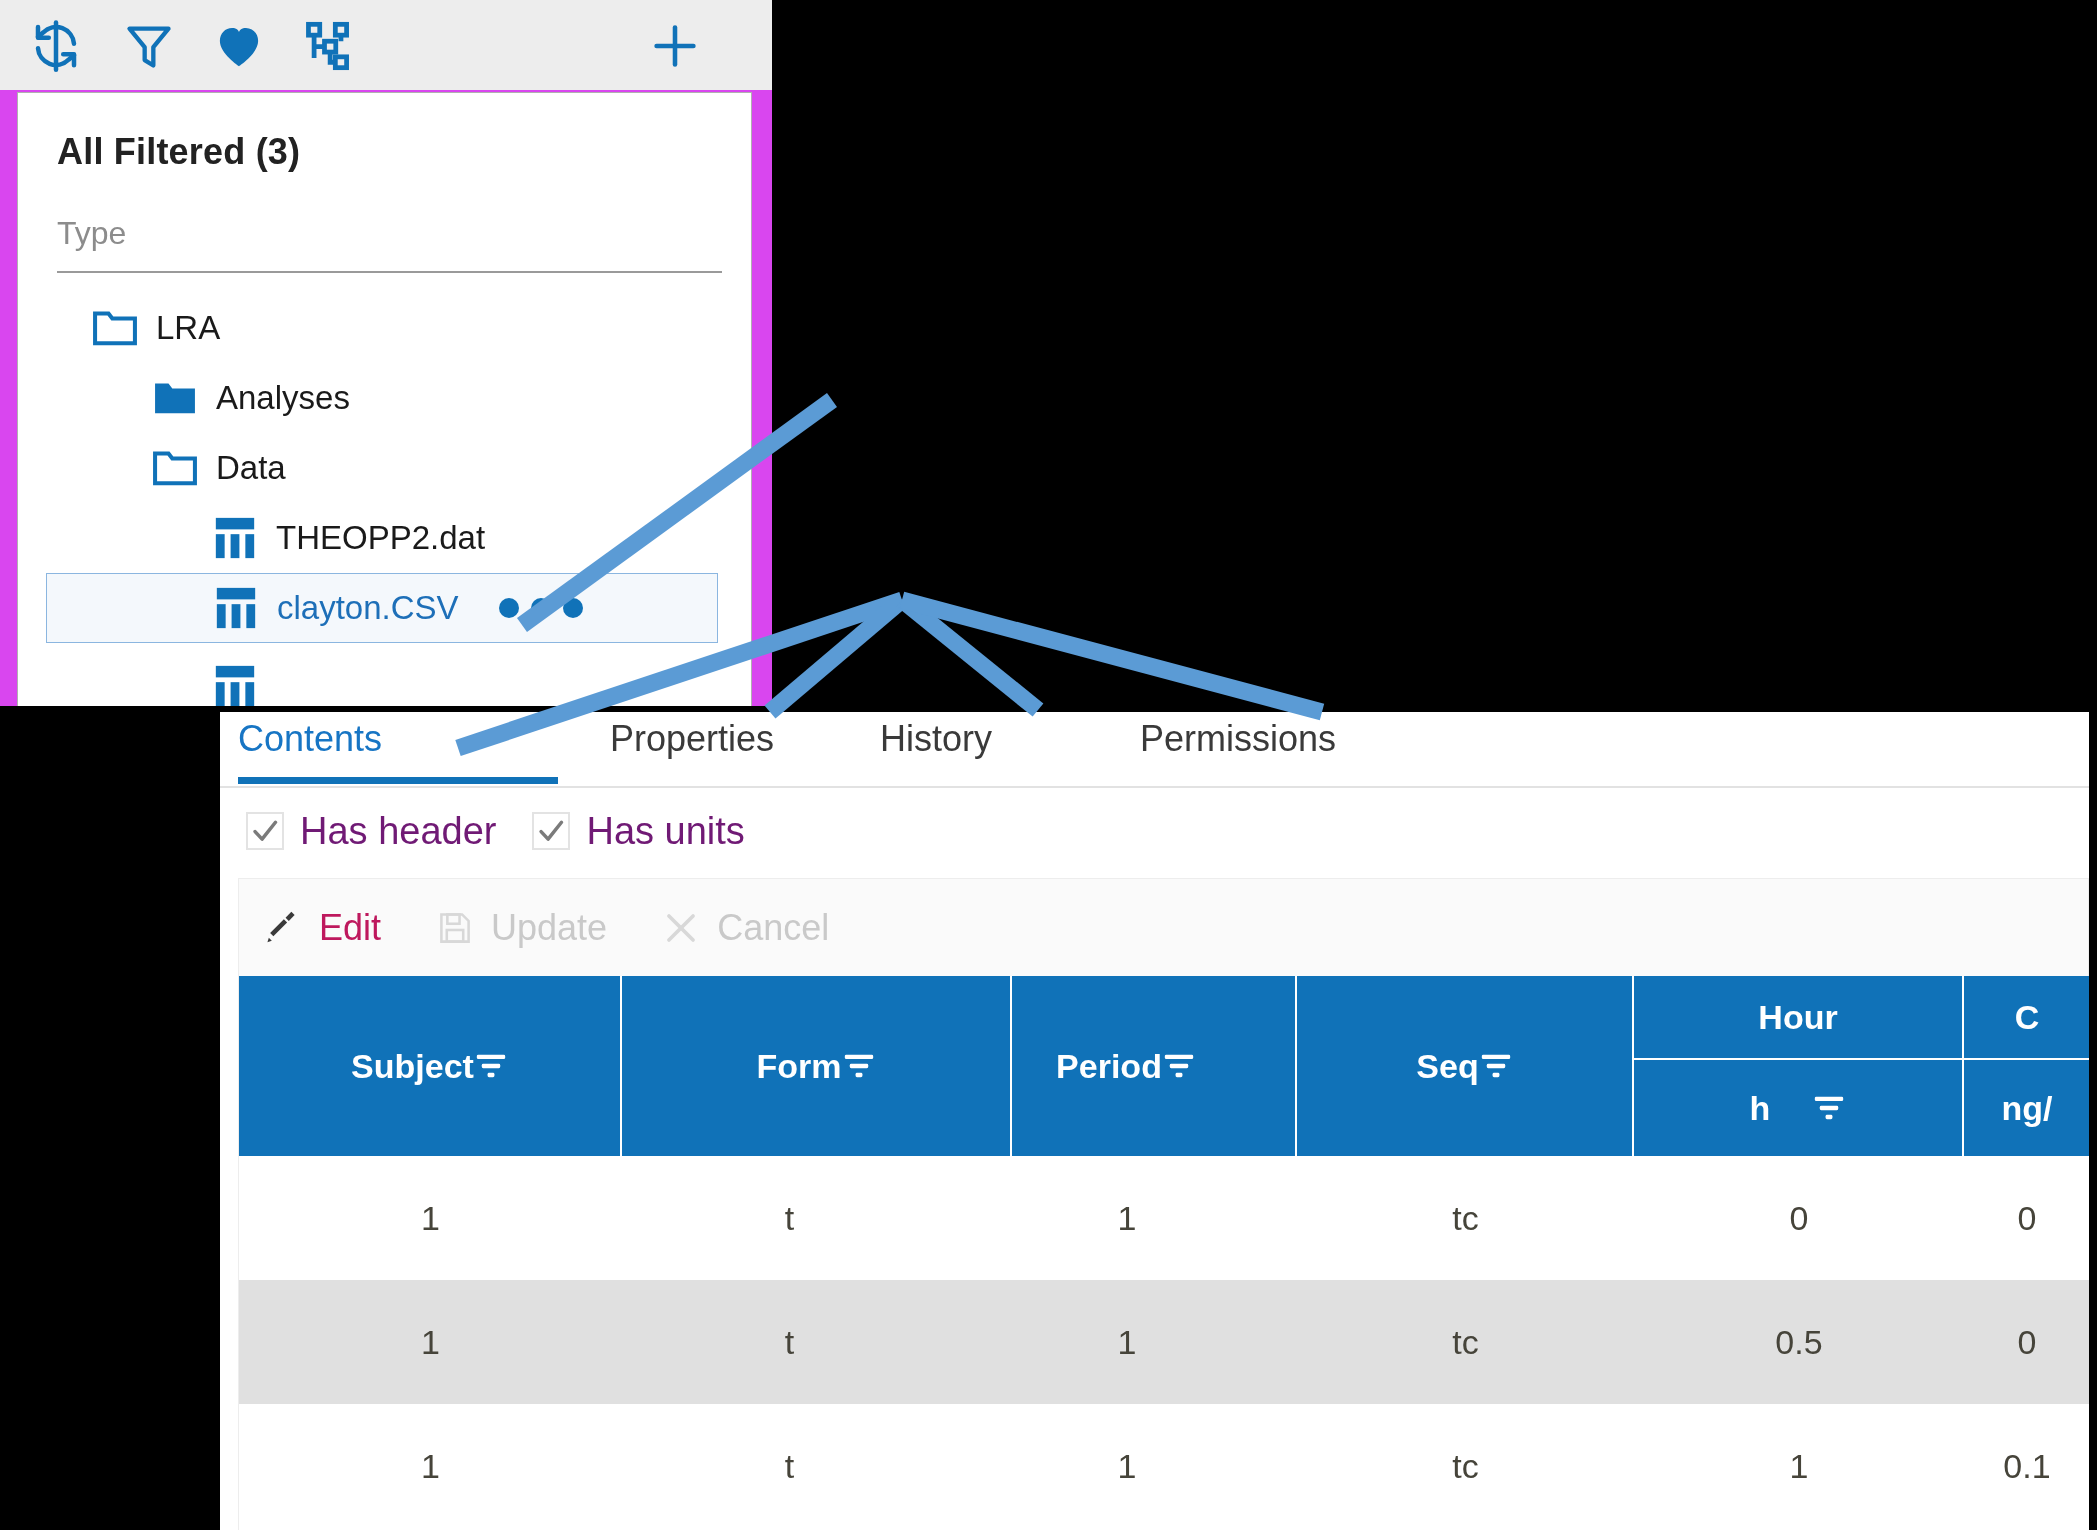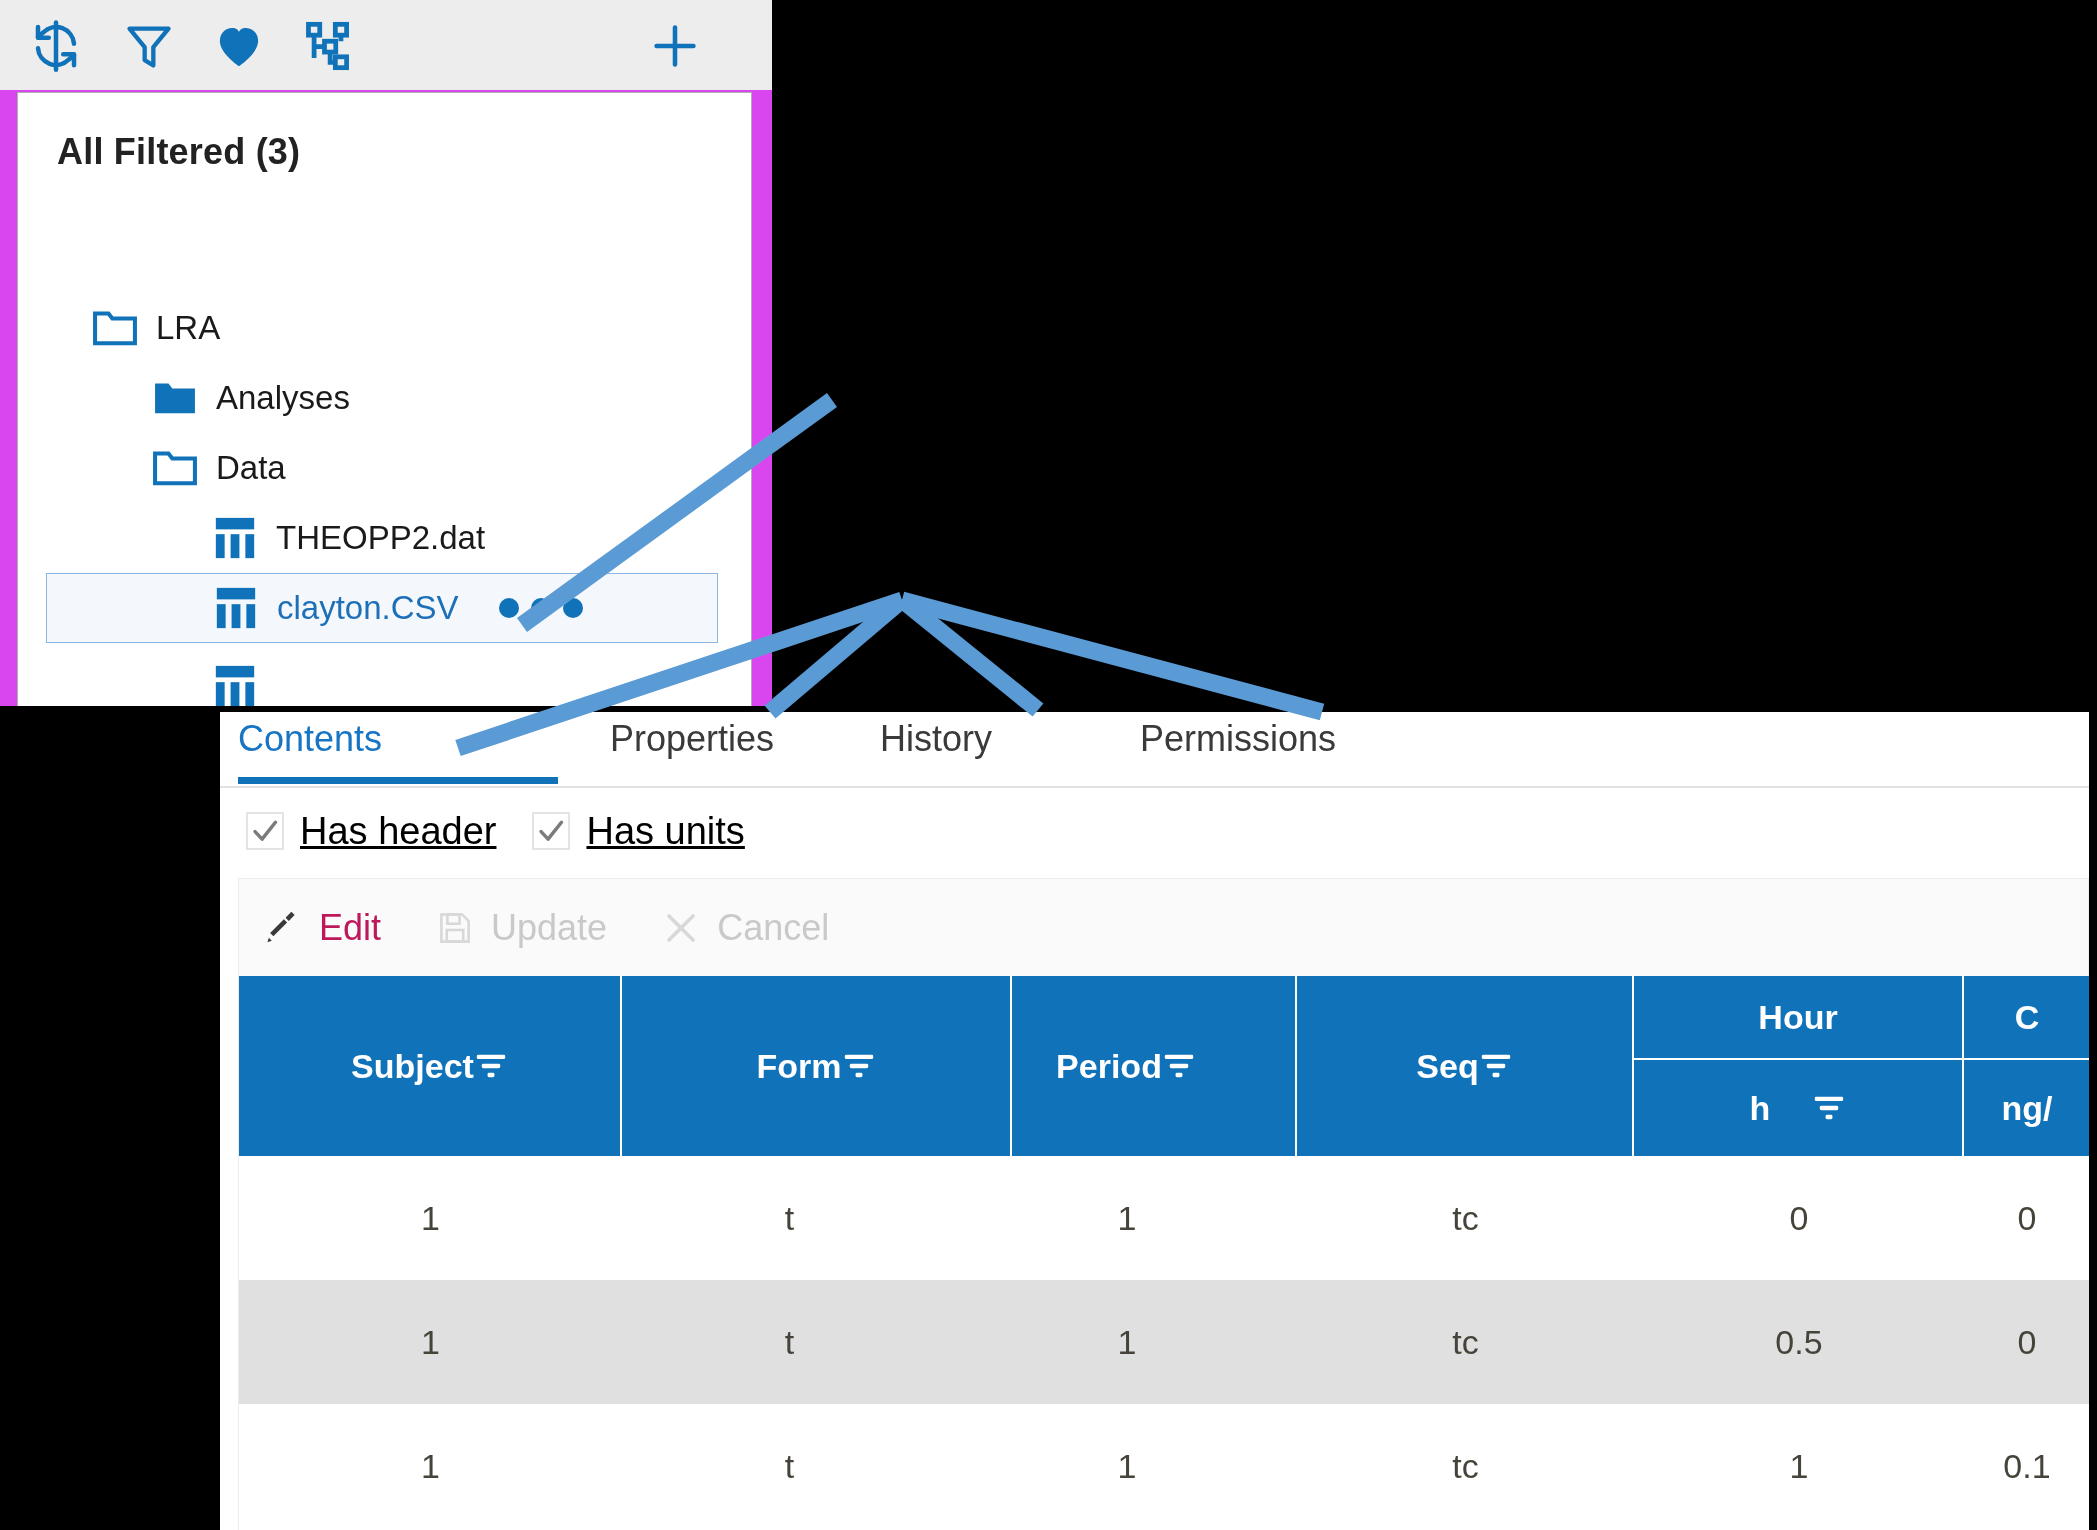--- a/index.html
+++ b/index.html
@@ -219,24 +219,23 @@
     border: 2px solid #e3e3e3;
     box-sizing: border-box;
     display: flex;
     align-items: center;
     justify-content: center;
     flex: 0 0 auto;
   }
   .chkbox svg { display: block; }
   .chk-label {
     font-size: 38px;
-    color: #000000;
+    color: #701a75;
     margin-left: 16px;
     white-space: nowrap;
-    text-decoration: underline;
   }
 
   #edit-toolbar {
     position: absolute;
     left: 18px;
     top: 166px;
     width: 1851px;
     height: 98px;
     background: #fafafa;
     border: 1px solid #ededed;
@@ -404,20 +403,23 @@
         <line x1="12" y1="3.5" x2="12" y2="20.5"></line>
         <line x1="3.5" y1="12" x2="20.5" y2="12"></line>
       </svg>
     </div>
   </div>
 
   <div id="tree-card">
 
     <div id="tree-title">All Filtered (3)</div>
 
+    <div id="tree-search-wrap">
+      <input id="tree-search-input" type="text" placeholder="Type" style="">
+    </div>
 
     <div id="tree-list">
 
       <div class="tree-row" style="top:0px; padding-left:72px;">
         <span class="ticon">
           <svg width="46" height="40" viewBox="0 0 24 20" fill="none" stroke="#1072b8" stroke-width="2.1">
             <path d="M1.6 18V2.4h7l2 2.6h11.8V18z"></path>
           </svg>
         </span>
         <span class="tlabel">LRA</span>

